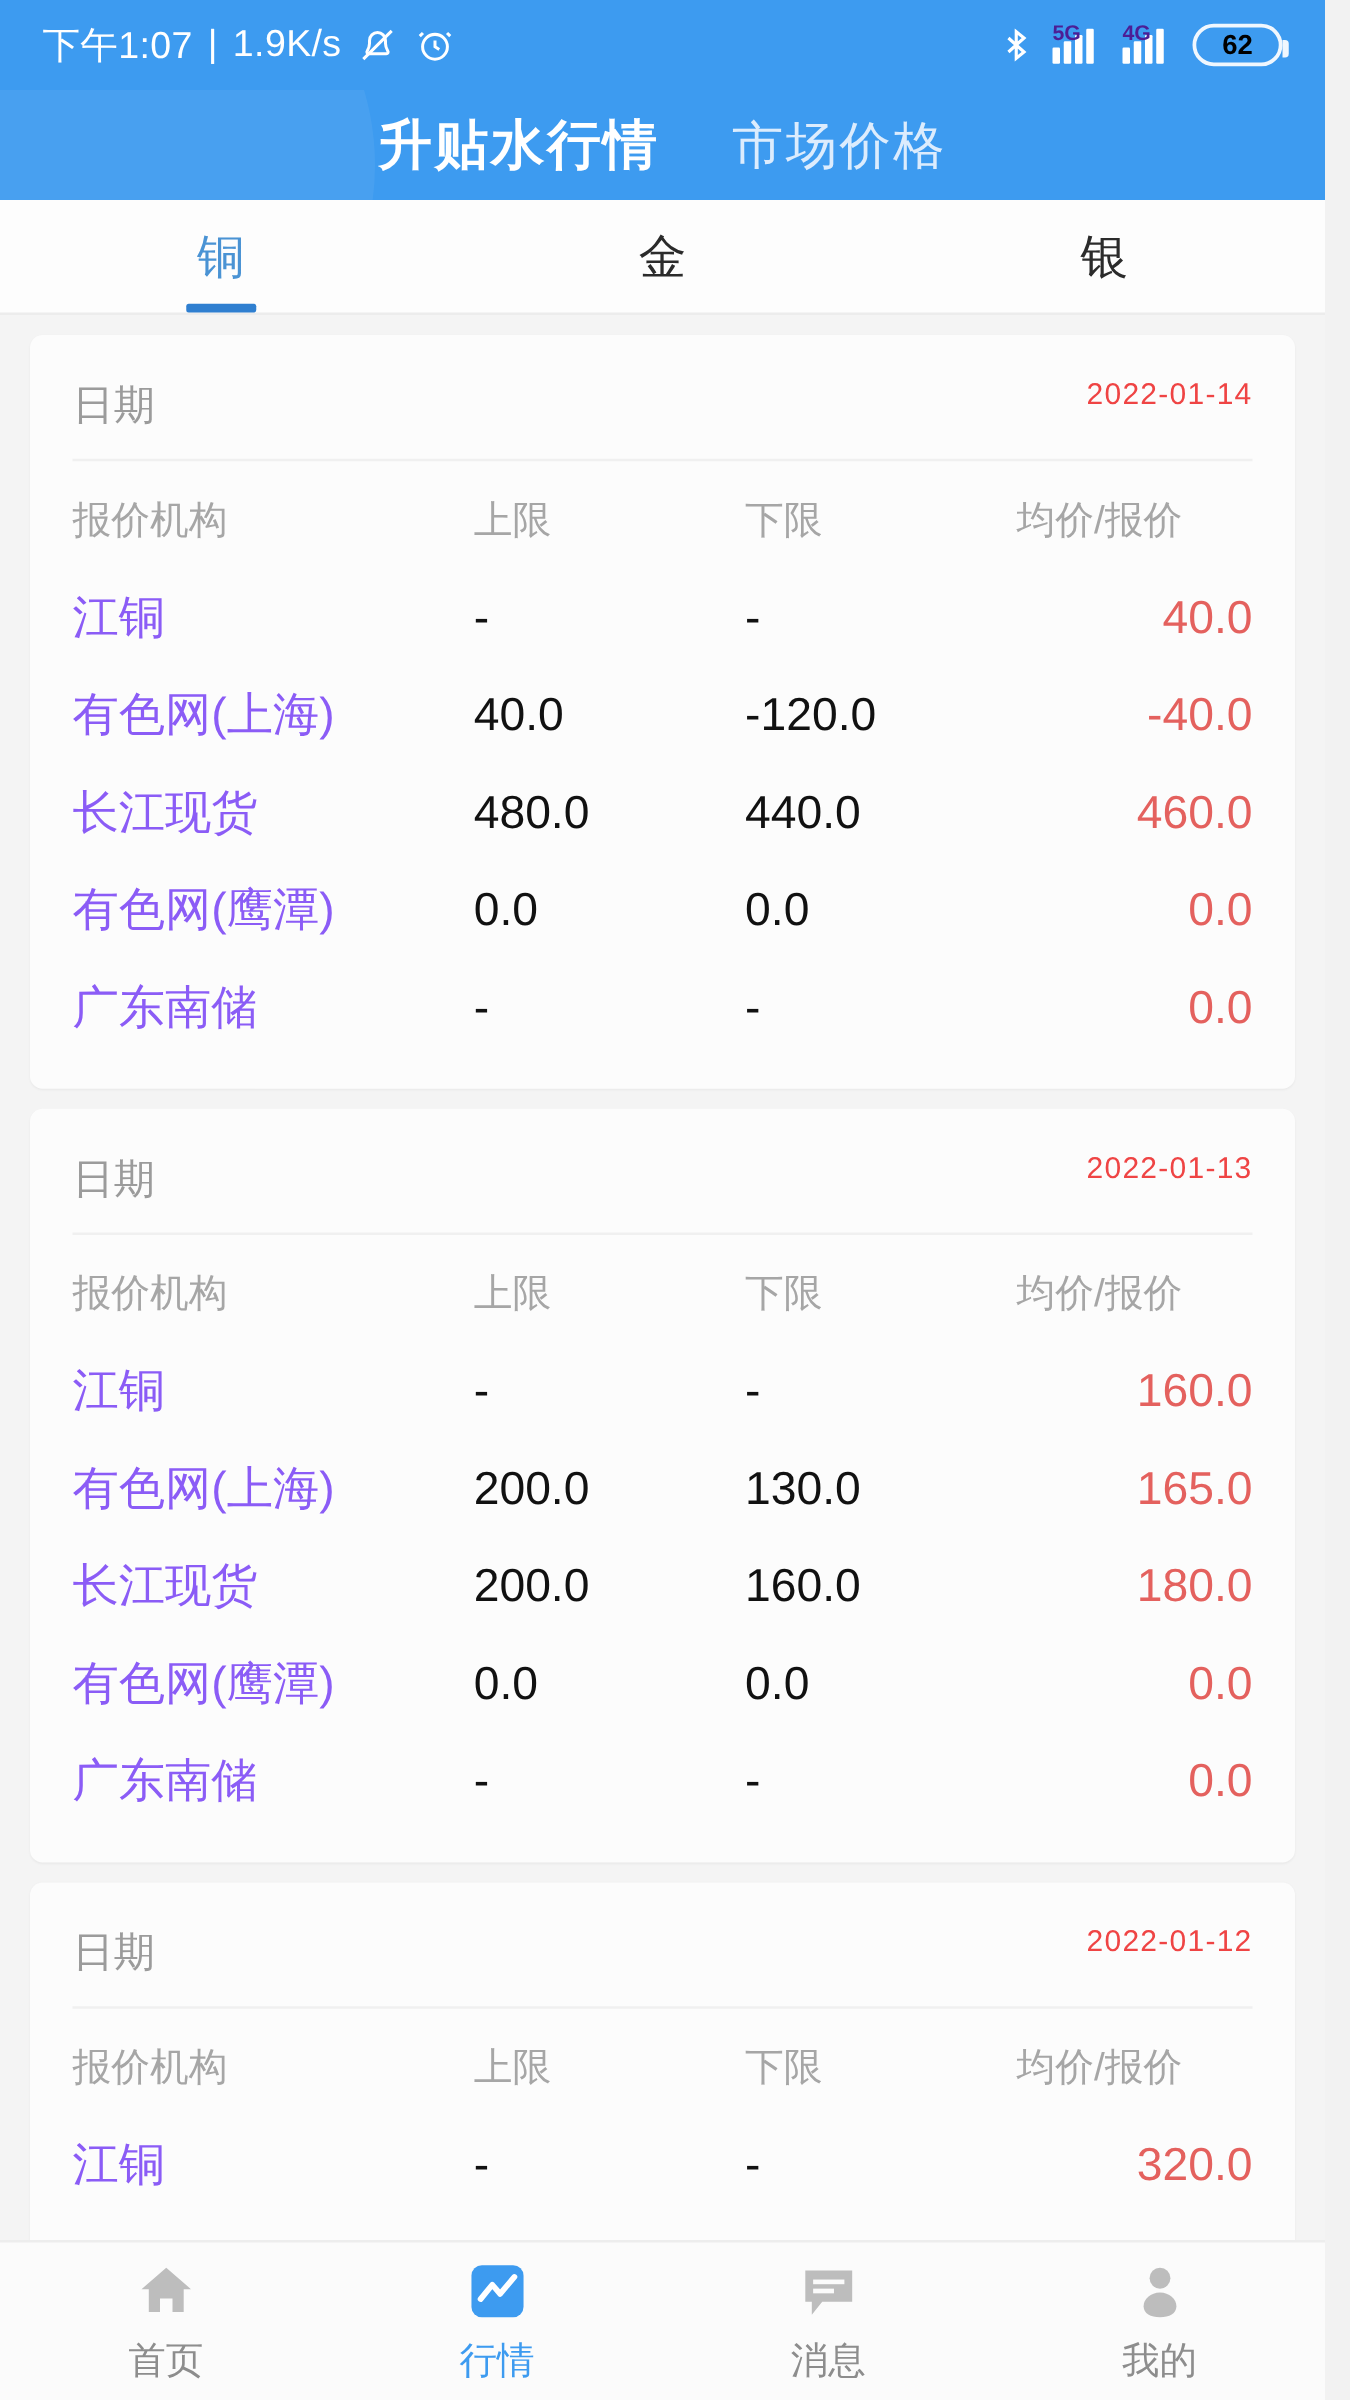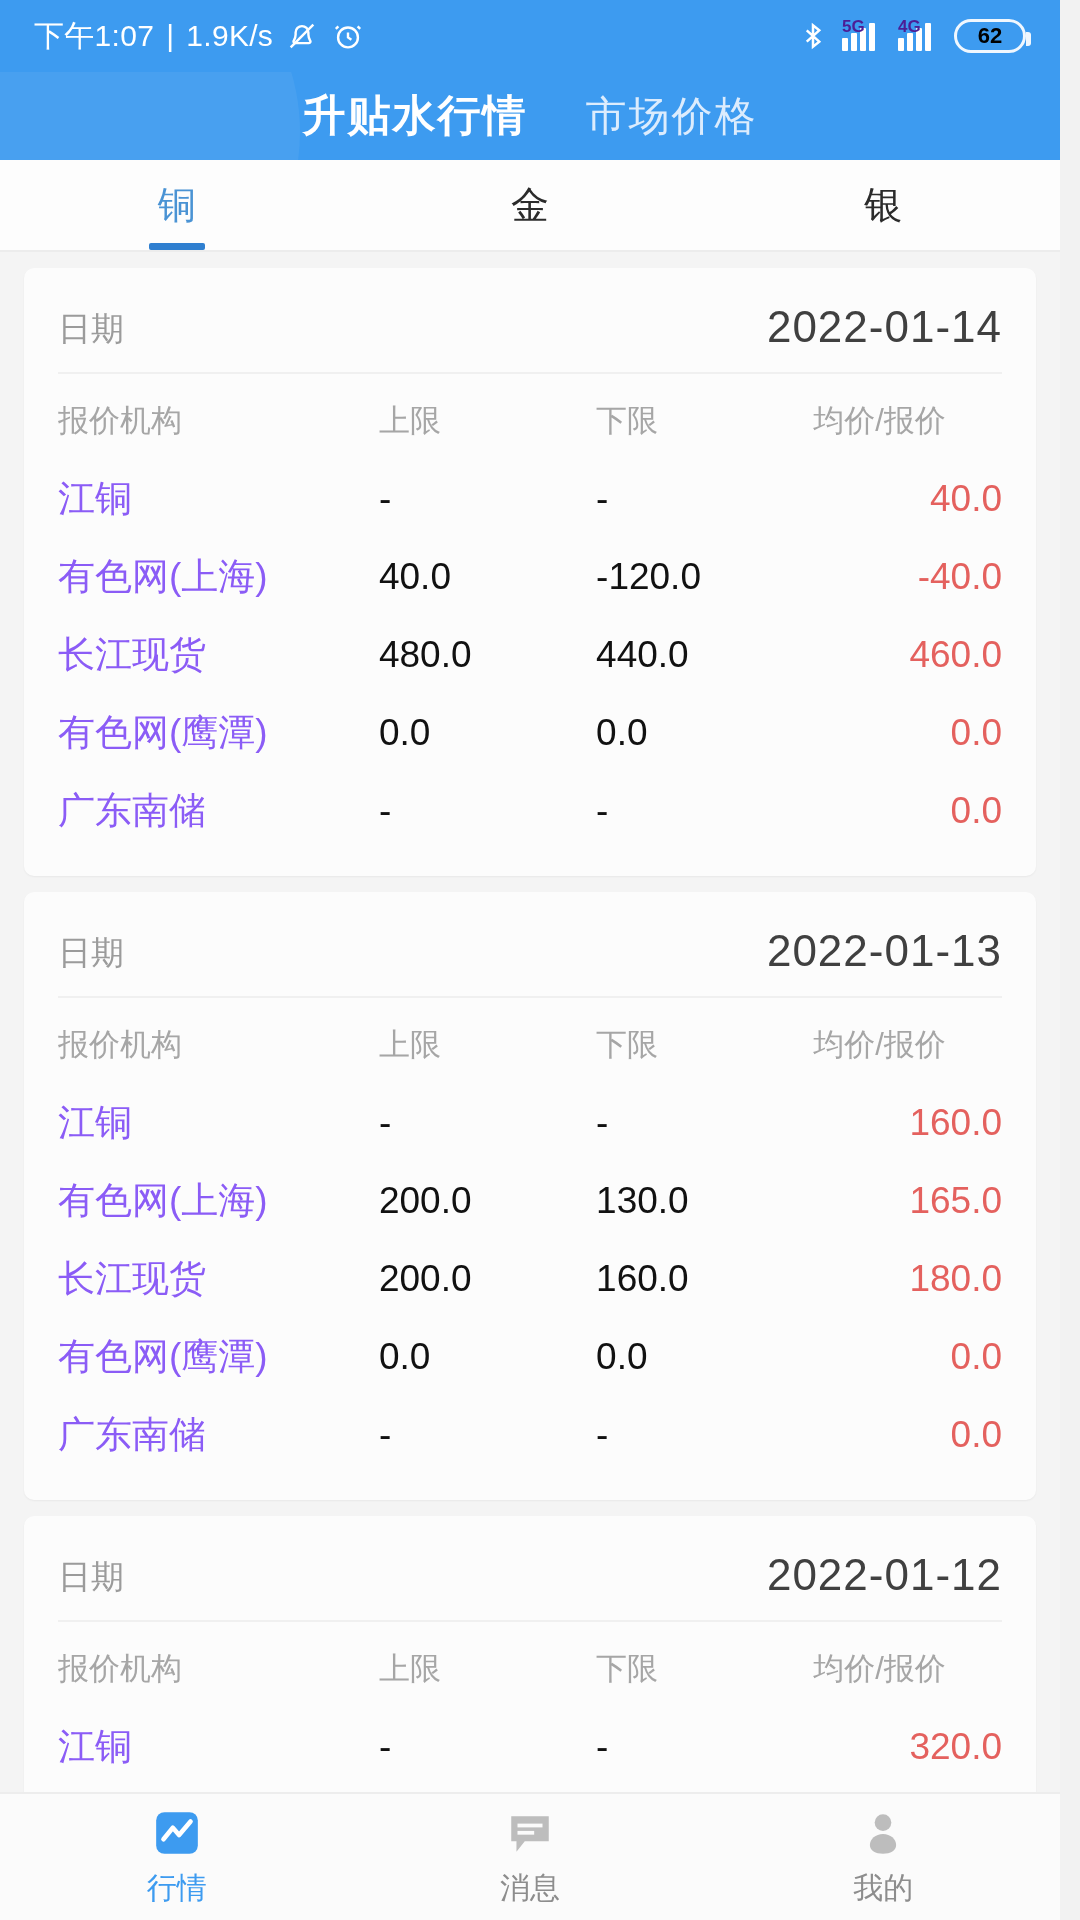--- a/index.html
+++ b/index.html
@@ -66,26 +66,26 @@
   }
 
   
   .content { flex:1; overflow:hidden; padding:0 0 0 0; background:#f4f4f4; }
   .card {
     background:#fcfcfc; margin:16px 24px; border-radius:10px;
     padding:22px 34px 26px 34px;
     box-shadow:0 1px 2px rgba(0,0,0,.05);
   }
   .card-date {
-    display:flex; align-items:flex-end; justify-content:space-between;
+    display:flex; align-items:flex-start; justify-content:space-between;
     padding:12px 0 20px 0;
     border-bottom:2px solid #f0f0f0;
   }
   .card-date .lbl { font-size:33px; color:#9b9b9b; }
-  .card-date .val { font-size:44px; color:#404040; letter-spacing:1px; }
+  .card-date .val { font-size:24px; color:#ef4444; letter-spacing:1px; }
 
   table.quotes { width:100%; border-collapse:collapse; table-layout:fixed; }
   table.quotes th, table.quotes td { text-align:left; padding:0; }
   table.quotes col.c1 { width:34%; }
   table.quotes col.c2 { width:23%; }
   table.quotes col.c3 { width:23%; }
   table.quotes col.c4 { width:20%; }
   table.quotes thead th {
     font-size:31px; font-weight:normal; color:#a6a6a6; padding:26px 0 18px 0;
   }
@@ -319,20 +319,28 @@
               <td class="num">330.0</td>
               <td class="num">270.0</td>
               <td class="price">300.0</td>
             </tr>
           </tbody>
         </table>
       </div>
     </div>
 
   <div class="bottomnav" id="bottom-nav">
+      <div class="nav-item">
+        <span class="nav-ico">
+          <svg width="50" height="50" viewBox="0 0 24 24" fill="#bdbdbd">
+            <path d="M12 3 2.5 11.2h2.8V20h4.3v-5.2h4.8V20h4.3v-8.8h2.8z"></path>
+          </svg>
+        </span>
+        <span class="nlabel">首页</span>
+      </div>
       <div class="nav-item active">
         <span class="nav-ico">
           <svg width="50" height="50" viewBox="0 0 24 24">
             <rect x="2" y="2" width="20" height="20" rx="4" fill="#3d9bf0"></rect>
             <polyline points="5.5,15 10,9.5 13,13 18.5,6.5" fill="none" stroke="#fff" stroke-width="2.2" stroke-linecap="round" stroke-linejoin="round"></polyline>
           </svg>
         </span>
         <span class="nlabel">行情</span>
       </div>
       <div class="nav-item">

